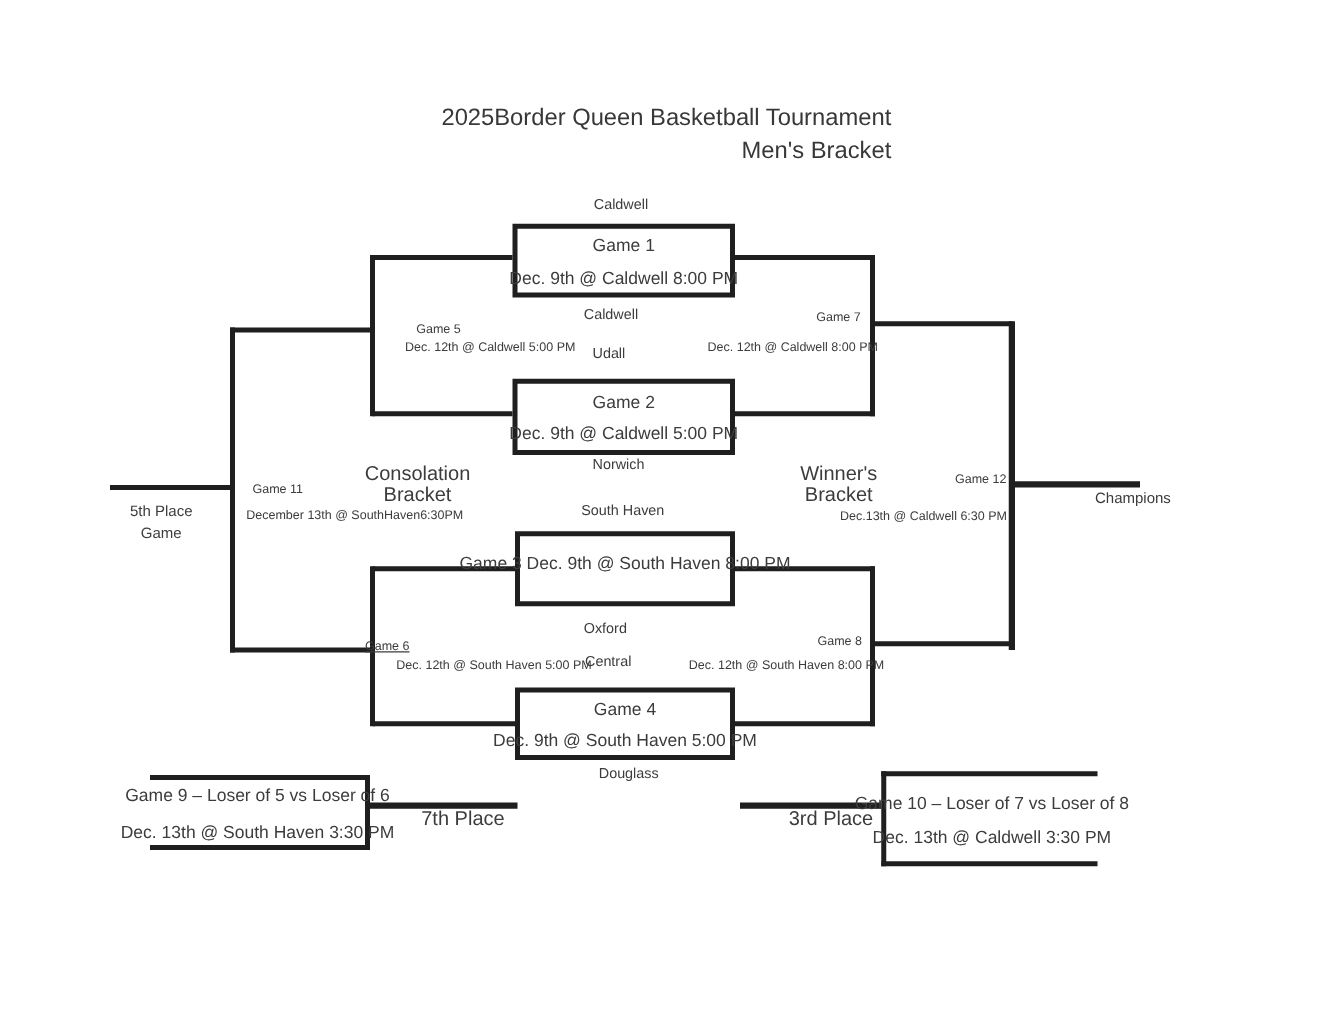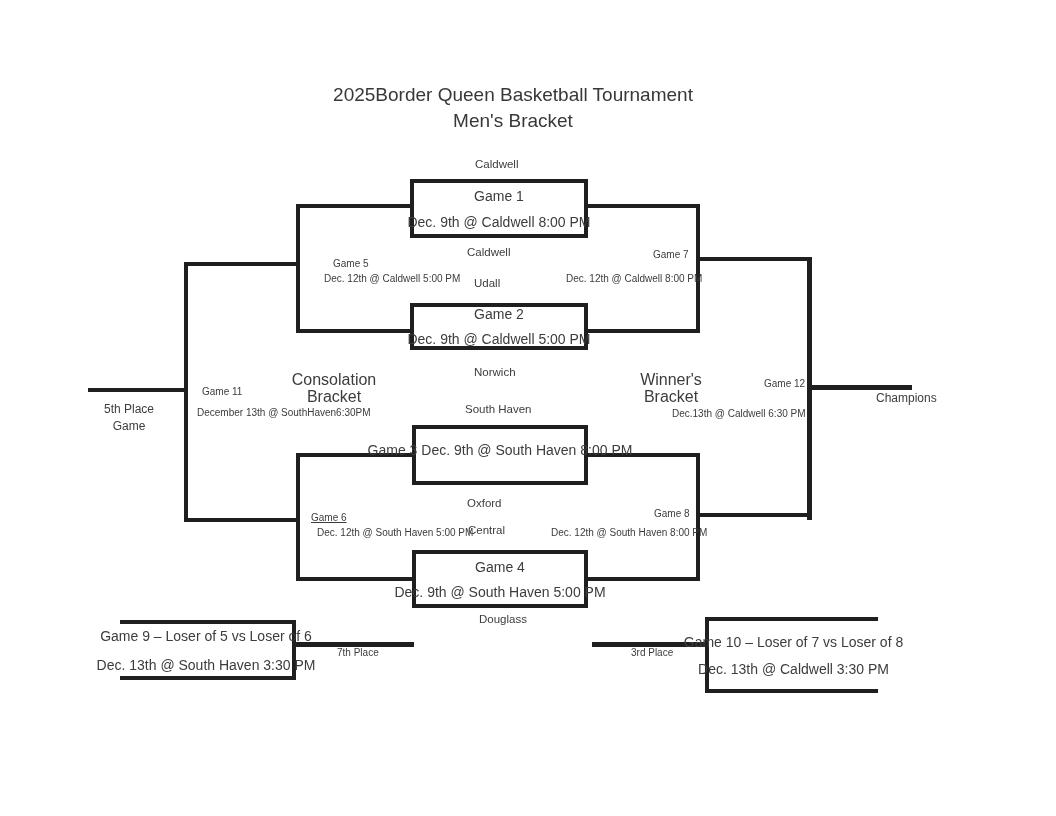--- a/index.html
+++ b/index.html
@@ -9,28 +9,28 @@
     color:#3c3c3c;overflow:hidden;
   }
   .ln{position:absolute;background:#1f1f1f;}
   .gbox{
     position:absolute;box-sizing:border-box;border:4px solid #1f1f1f;background:#ffffff;
     display:flex;flex-direction:column;align-items:center;justify-content:center;
     font-size:14px;color:#3c3c3c;text-align:left;
   }
   .gbox .row{white-space:nowrap;}
   .title{
-    position:absolute;left:313px;top:82px;width:400px;text-align:center;
+    position:absolute;left:313px;top:82px;width:400px;text-align:right;
     font-size:19px;line-height:26px;color:#383838;
   }
   .team{position:absolute;font-size:11.5px;color:#3c3c3c;white-space:nowrap;}
   .glabel{position:absolute;font-size:10px;color:#3c3c3c;white-space:nowrap;}
   .section{position:absolute;width:110px;text-align:center;font-size:16px;line-height:17px;color:#3c3c3c;}
   .place{position:absolute;font-size:12px;color:#3c3c3c;white-space:nowrap;}
-  .place-sm{position:absolute;font-size:10px;color:#3c3c3c;white-space:nowrap;}
+  .place-sm{position:absolute;font-size:16px;color:#3c3c3c;white-space:nowrap;}
 </style>
 </head>
 <body>
 
 <div id="stage">
 
   <div class="title">
     <div>2025Border Queen Basketball Tournament</div>
     <div>Men's Bracket</div>
   </div>
@@ -58,21 +58,21 @@
   <div class="ln" style="left:810px;top:385px;width:102px;height:5px;"></div>
 
   <div class="ln" style="left:294px;top:642px;width:120px;height:5px;"></div>
   <div class="ln" style="left:592px;top:642px;width:115px;height:5px;"></div>
 
   <div class="gbox" style="left:410px;top:179px;width:178px;height:59px;gap:10px;">
     <div class="row">Game 1</div>
     <div class="row">Dec. 9th @ Caldwell 8:00 PM</div>
   </div>
 
-  <div class="gbox" style="left:410px;top:303px;width:178px;height:47px;gap:9px;">
+  <div class="gbox" style="left:410px;top:303px;width:178px;height:61px;gap:9px;">
     <div class="row">Game 2</div>
     <div class="row">Dec. 9th @ Caldwell 5:00 PM</div>
   </div>
 
   <div class="gbox" style="left:412px;top:425px;width:176px;height:60px;justify-content:flex-start;padding-top:13px;">
     <div class="row">Game 3 Dec. 9th @ South Haven 8:00 PM</div>
   </div>
 
   <div class="gbox" style="left:412px;top:550px;width:176px;height:58px;gap:9px;">
     <div class="row">Game 4</div>
@@ -97,21 +97,21 @@
   <div class="team" style="left:467px;top:497px;">Oxford</div>
   <div class="team" style="left:468px;top:524px;">Central</div>
   <div class="team" style="left:479px;top:613px;">Douglass</div>
 
   <div class="glabel" style="left:310px;top:258px;margin-left:23px;">Game 5</div>
   <div class="glabel" style="left:324px;top:273px;">Dec. 12th @ Caldwell 5:00 PM</div>
 
   <div class="glabel" style="left:653px;top:249px;">Game 7</div>
   <div class="glabel" style="left:566px;top:273px;">Dec. 12th @ Caldwell 8:00 PM</div>
 
-  <div class="glabel" style="left:311px;top:512px;text-decoration:underline;">Game 6</div>
+  <div class="glabel" style="left:292px;top:512px;text-decoration:underline;">Game 6</div>
   <div class="glabel" style="left:317px;top:527px;">Dec. 12th @ South Haven 5:00 PM</div>
 
   <div class="glabel" style="left:654px;top:508px;">Game 8</div>
   <div class="glabel" style="left:551px;top:527px;">Dec. 12th @ South Haven 8:00 PM</div>
 
   <div class="glabel" style="left:202px;top:386px;">Game 11</div>
   <div class="glabel" style="left:197px;top:407px;">December 13th @ SouthHaven6:30PM</div>
 
   <div class="glabel" style="left:764px;top:378px;">Game 12</div>
   <div class="glabel" style="left:672px;top:408px;">Dec.13th @ Caldwell 6:30 PM</div>

